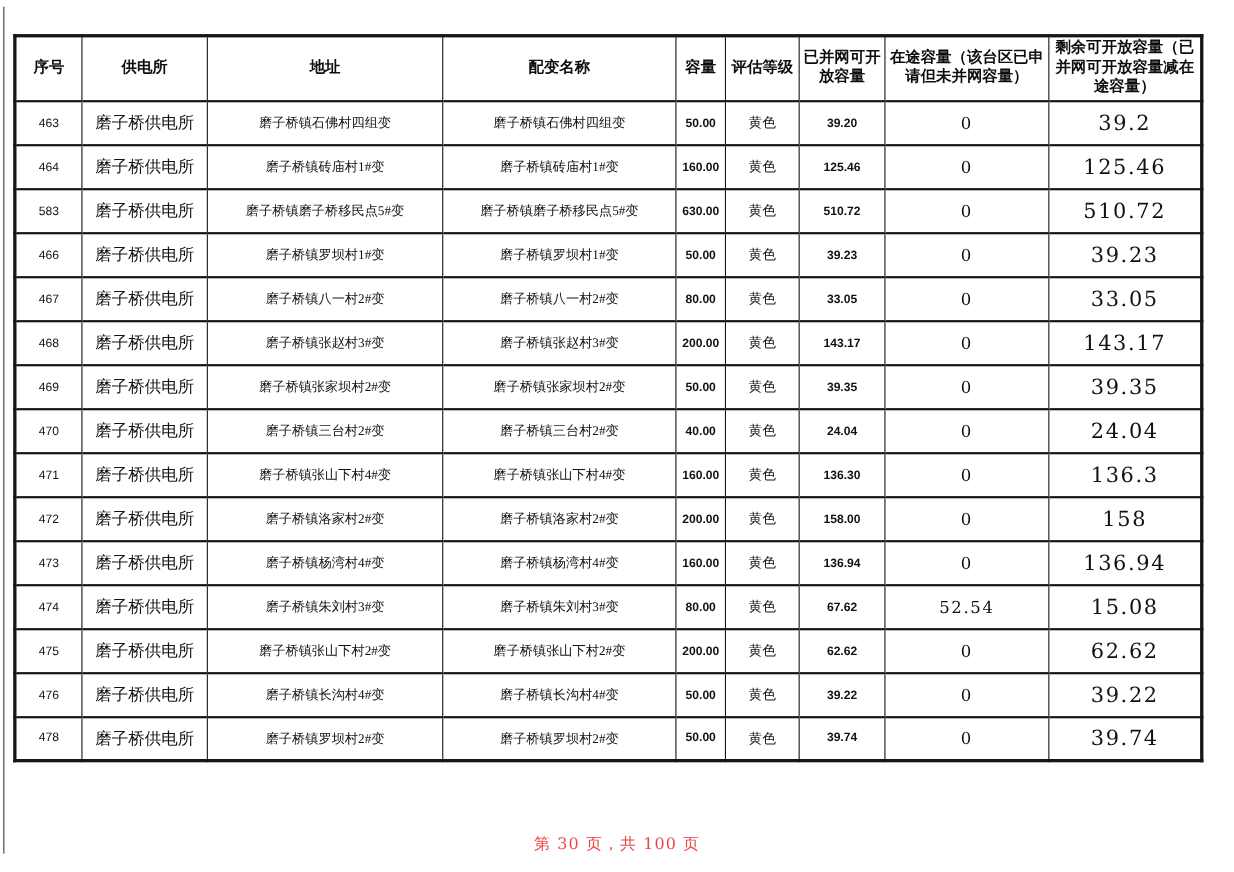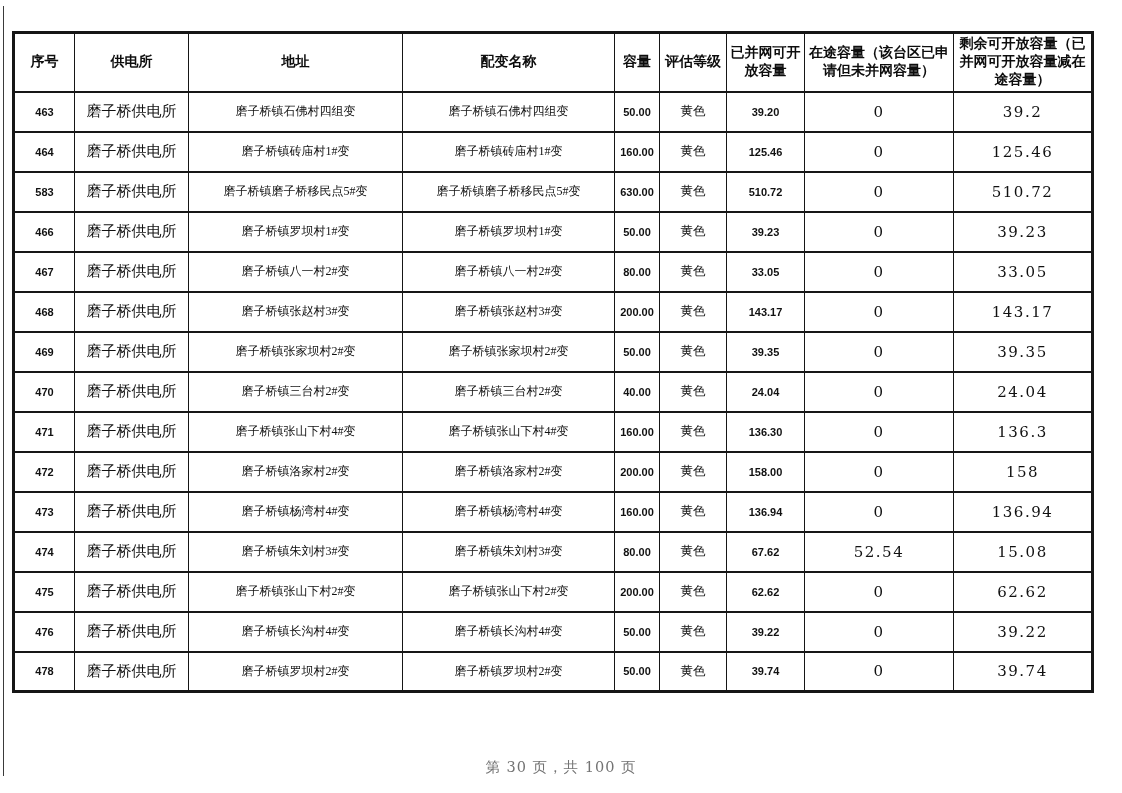--- a/index.html
+++ b/index.html
@@ -50,40 +50,40 @@
   #cap-table thead tr { height: 59px; }
   #cap-table tbody tr { height: 40px; }
   #cap-table th {
     font-family: "Liberation Serif", serif;
     font-weight: bold;
     font-size: 14px;
     line-height: 1.3;
     color: #0d0d0d;
   }
   
-  .c0 { font-family: "Liberation Sans", sans-serif; font-size: 11px; font-weight: 700; }
+  .c0 { font-family: "Liberation Sans", sans-serif; font-size: 11px; font-weight: 400; }
   .c1 { font-family: "Liberation Serif", serif;     font-size: 15px; }
   .c2 { font-family: "Liberation Serif", serif;     font-size: 12px; }
   .c3 { font-family: "Liberation Serif", serif;     font-size: 12px; }
   .c4 { font-family: "Liberation Sans", sans-serif; font-size: 11px; font-weight: 600; }
   .c5 { font-family: "Liberation Serif", serif;     font-size: 12.5px; }
   .c6 { font-family: "Liberation Sans", sans-serif; font-size: 11px; font-weight: 600; }
   .c7 { font-family: "DejaVu Serif", "Liberation Serif", serif; font-size: 15px; letter-spacing: 1.5px; }
-  .c8 { font-family: "DejaVu Serif", "Liberation Serif", serif; font-size: 15px; letter-spacing: 1.5px; }
+  .c8 { font-family: "DejaVu Serif", "Liberation Serif", serif; font-size: 19px; letter-spacing: 1.5px; }
   #page-footer-wrap {
     position: absolute;
     left: 0;
     top: 758px;
     width: 1122px;
     text-align: center;
   }
   #page-footer-wrap span {
     font-family: "DejaVu Serif", "Liberation Serif", serif;
     font-size: 14.5px;
-    color: #737373;
+    color: #ef4444;
     letter-spacing: 1px;
   }
 </style>
 </head>
 <body>
 
 <div id="page">
   <div id="scan-edge-line"></div>
 
   <table id="cap-table">

